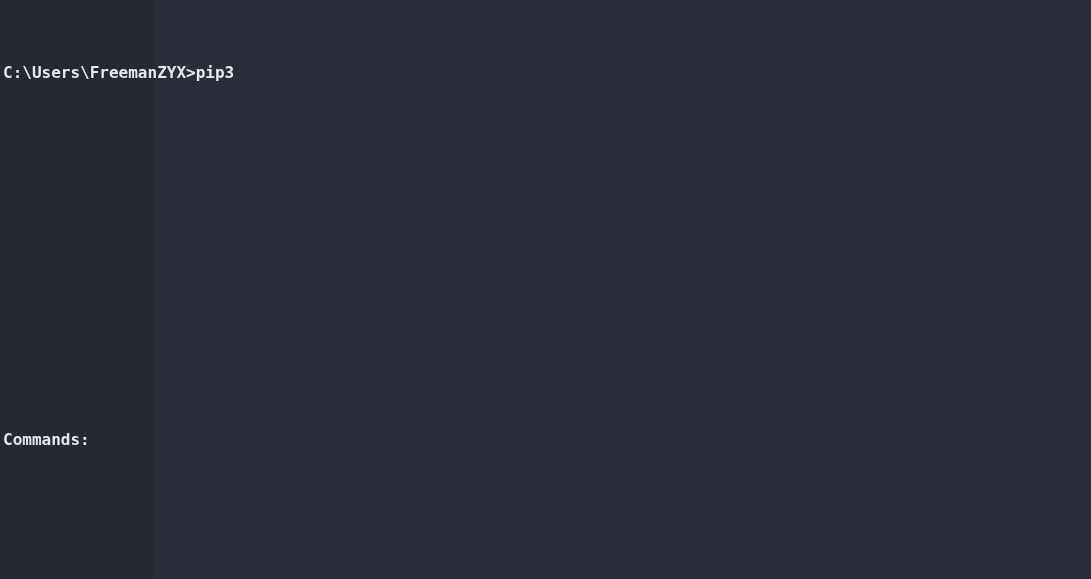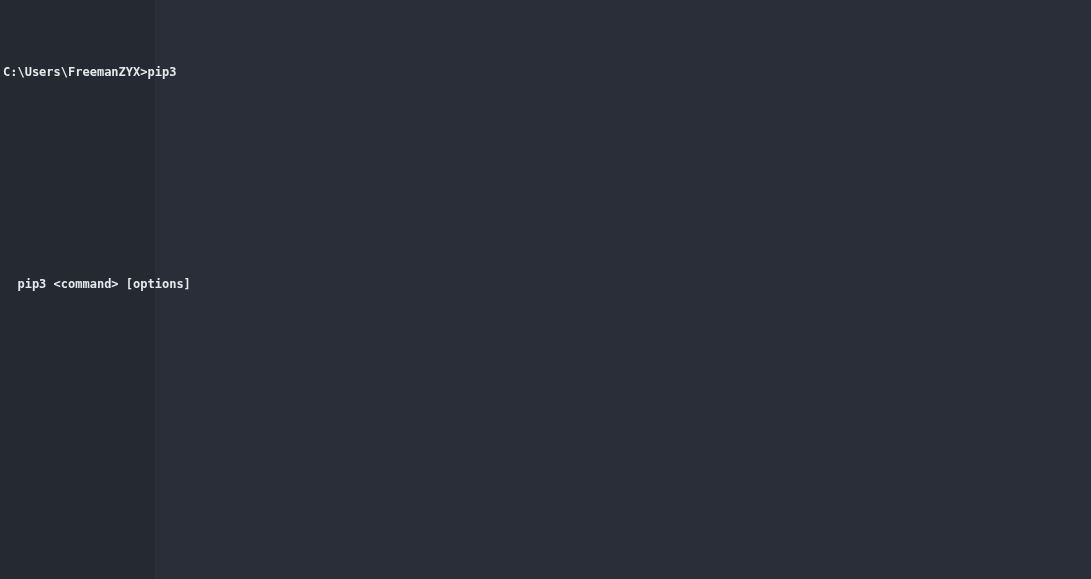--- a/index.html
+++ b/index.html
@@ -8,21 +8,21 @@
     padding: 0;
     background: #262a33;
   }
   #terminal {
     position: relative;
     width: 1091px;
     height: 579px;
     overflow: hidden;
     background: #2a2e38;
     font-family: "DejaVu Sans Mono", "Liberation Mono", monospace;
-    font-size: 12px;
+    font-size: 16px;
     font-weight: bold;
     line-height: 19.3px;
     color: #e6e8ec;
     -webkit-font-smoothing: none;
     font-smooth: never;
     text-rendering: optimizeSpeed;
   }
   
   #bg-band-left {
     position: absolute;
@@ -52,25 +52,25 @@
 <div id="terminal">
   <div id="bg-band-left"></div>
 
   <div id="screen">
 
     <div class="line"><span>C:\Users\FreemanZYX&gt;pip3</span></div>
 
     <div class="line blank"></div>
     <div class="line blank"></div>
 
-    <div class="line"><span>  pip3 &lt;command&gt; [options]</span></div>
 
     <div class="line blank"></div>
     <div class="line blank"></div>
 
+    <div class="line"><span>Commands:</span></div>
 
     
 
     
     
 
     
 
     
 

